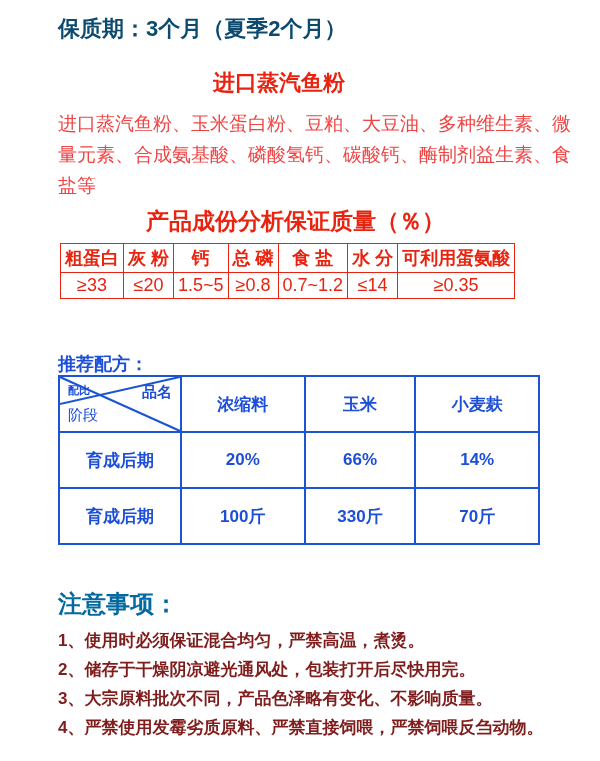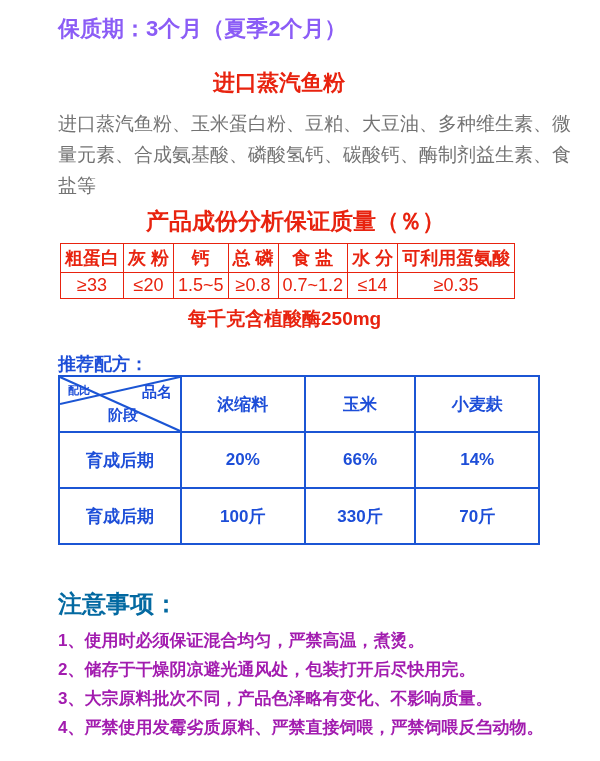--- a/index.html
+++ b/index.html
@@ -21,21 +21,21 @@
     position: relative;
     box-sizing: border-box;
   }
 
   .shelf-life {
     position: absolute;
     left: 58px;
     top: 14px;
     font-size: 22px;
     font-weight: bold;
-    color: #8b5cf6;
+    color: #0c4a6e;
     letter-spacing: 0px;
     white-space: nowrap;
   }
 
   .section-title {
     position: absolute;
     font-size: 22px;
     font-weight: bold;
     color: #e8230f;
     white-space: nowrap;
@@ -43,21 +43,21 @@
   .title-materials { left: 213px; top: 68px; }
   .title-analysis  { left: 146px; top: 206px; font-size: 23px; }
 
   .materials-body {
     position: absolute;
     left: 58px;
     top: 108px;
     width: 520px;
     font-size: 19px;
     line-height: 31px;
-    color: #737373;
+    color: #ef4444;
     font-weight: 500;
   }
 
   
   .nutri-table {
     position: absolute;
     left: 60px;
     top: 243px;
     border-collapse: collapse;
     font-size: 18px;
@@ -134,43 +134,42 @@
   .corner-b {
     position: absolute;
     right: 8px; top: 6px;
     font-size: 15px;
     font-weight: bold;
   }
   .corner-c {
     position: absolute;
     left: 8px; bottom: 6px;
     font-size: 15px;
-    font-weight: bold;
-    margin-left: 40px;
+    font-weight: normal;
   }
   .formula-table td.rowhead { width: 118px; }
 
   
   .notes-title {
     position: absolute;
     left: 58px;
     top: 588px;
     font-size: 24px;
     font-weight: bold;
     color: #0369a1;
     white-space: nowrap;
   }
   .notes-list {
     position: absolute;
     left: 58px;
     top: 626px;
     width: 520px;
     font-size: 17px;
     line-height: 29px;
-    color: #a21caf;
+    color: #7f1d1d;
     font-weight: bold;
   }
   .notes-list div {
     white-space: nowrap;
   }
 </style>
 </head>
 <body>
 
 <div class="page">
@@ -199,21 +198,20 @@
       <td>≤20</td>
       <td>1.5~5</td>
       <td>≥0.8</td>
       <td>0.7~1.2</td>
       <td>≤14</td>
       <td>≥0.35</td>
     </tr>
   </tbody>
     </table>
 
-  <div class="per-kg">每千克含植酸酶250mg</div>
 
   <div class="formula-label">推荐配方：</div>
 
   <table class="formula-table">
     <tbody>
         <tr>
       <td class="corner">
         <svg class="corner-svg" viewBox="0 0 118 52" preserveAspectRatio="none">
           <line x1="0" y1="0" x2="118" y2="52" stroke="#1b55d4" stroke-width="2"></line>
           <line x1="0" y1="26" x2="118" y2="0" stroke="#1b55d4" stroke-width="2"></line>

